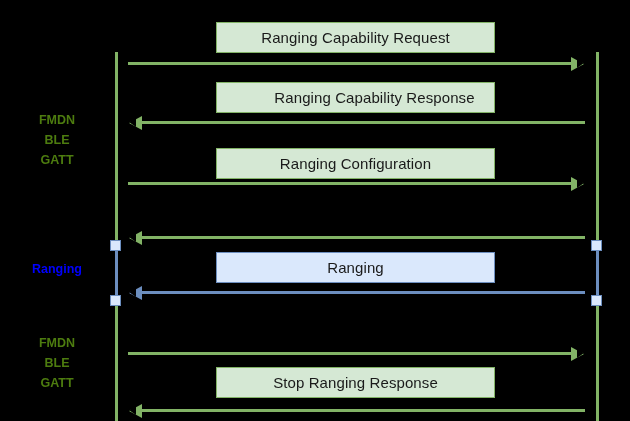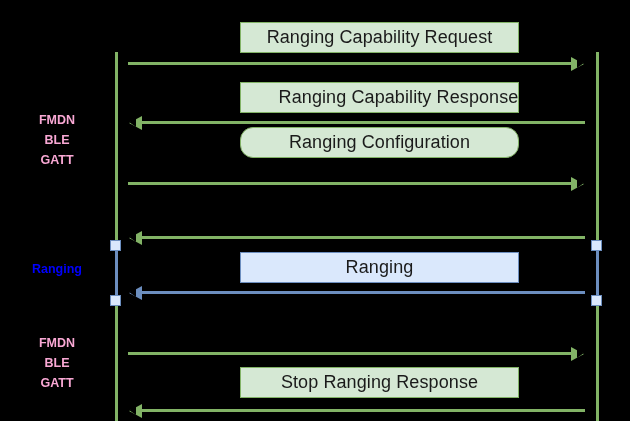--- a/index.html
+++ b/index.html
@@ -41,25 +41,24 @@
   
   .msg-box {
     position: absolute;
     left: 216px;
     width: 279px;
     height: 31px;
     box-sizing: border-box;
     display: flex;
     align-items: center;
     justify-content: center;
-    font-size: 18px;
+    font-size: 15px;
     color: #1a1a1a;
     letter-spacing: 0.1px;
     white-space: nowrap;
-    margin-left: 24px;
   }
   .msg-box.green {
     background: #d5e8d4;
     border: 1px solid #82b366;
   }
   .msg-box.blue {
     background: #dae8fc;
     border: 1px solid #6c8ebf;
   }
 
@@ -121,21 +120,21 @@
 
   
   .side-label {
     position: absolute;
     text-align: center;
     font-size: 12.5px;
     font-weight: bold;
     line-height: 20px;
     white-space: pre-line;
   }
-  .side-label.green { color: #f9a8d4; }
+  .side-label.green { color: #4d7c0f; }
   .side-label.blue  { color: #0000ff; }
 </style>
 </head>
 <body>
 
 <div id="canvas">
     <div class="lifeline" style="left: 115px; top: 52px; height: 369px; background: rgb(130, 179, 102);"></div>
     <div class="lifeline" style="left: 596px; top: 52px; height: 369px; background: rgb(130, 179, 102);"></div>
     <div class="activation-line" style="left: 115px; top: 245px; height: 55px; background: rgb(108, 142, 191);"></div>
     <div class="activation-marker" style="left: 110px; top: 240px;"></div>
@@ -173,21 +172,21 @@
       <div class="head"></div>
       <div class="notch"></div>
     </div>
     <div class="arrow green left" style="left: 130px; top: 409px; width: 455px;">
       <div class="shaft"></div>
       <div class="head"></div>
       <div class="notch"></div>
     </div>
     <div class="msg-box green" style="top: 22px;">Ranging Capability Request</div>
     <div class="msg-box green" style="top: 82px; padding-left: 38px;">Ranging Capability Response</div>
-    <div class="msg-box green" style="top: 127px; border-radius: 13px;">Ranging Configuration</div>
+    <div class="msg-box green" style="top: 148px;">Ranging Configuration</div>
     <div class="msg-box blue" style="top: 252px;">Ranging</div>
     <div class="msg-box green" style="top: 367px;">Stop Ranging Response</div>
     <div class="side-label green" style="top: 110px; left: 22px; width: 70px;">FMDN
 BLE
 GATT</div>
     <div class="side-label blue" style="top: 259px; left: 22px; width: 70px;">Ranging</div>
     <div class="side-label green" style="top: 333px; left: 22px; width: 70px;">FMDN
 BLE
 GATT</div>
   </div>

